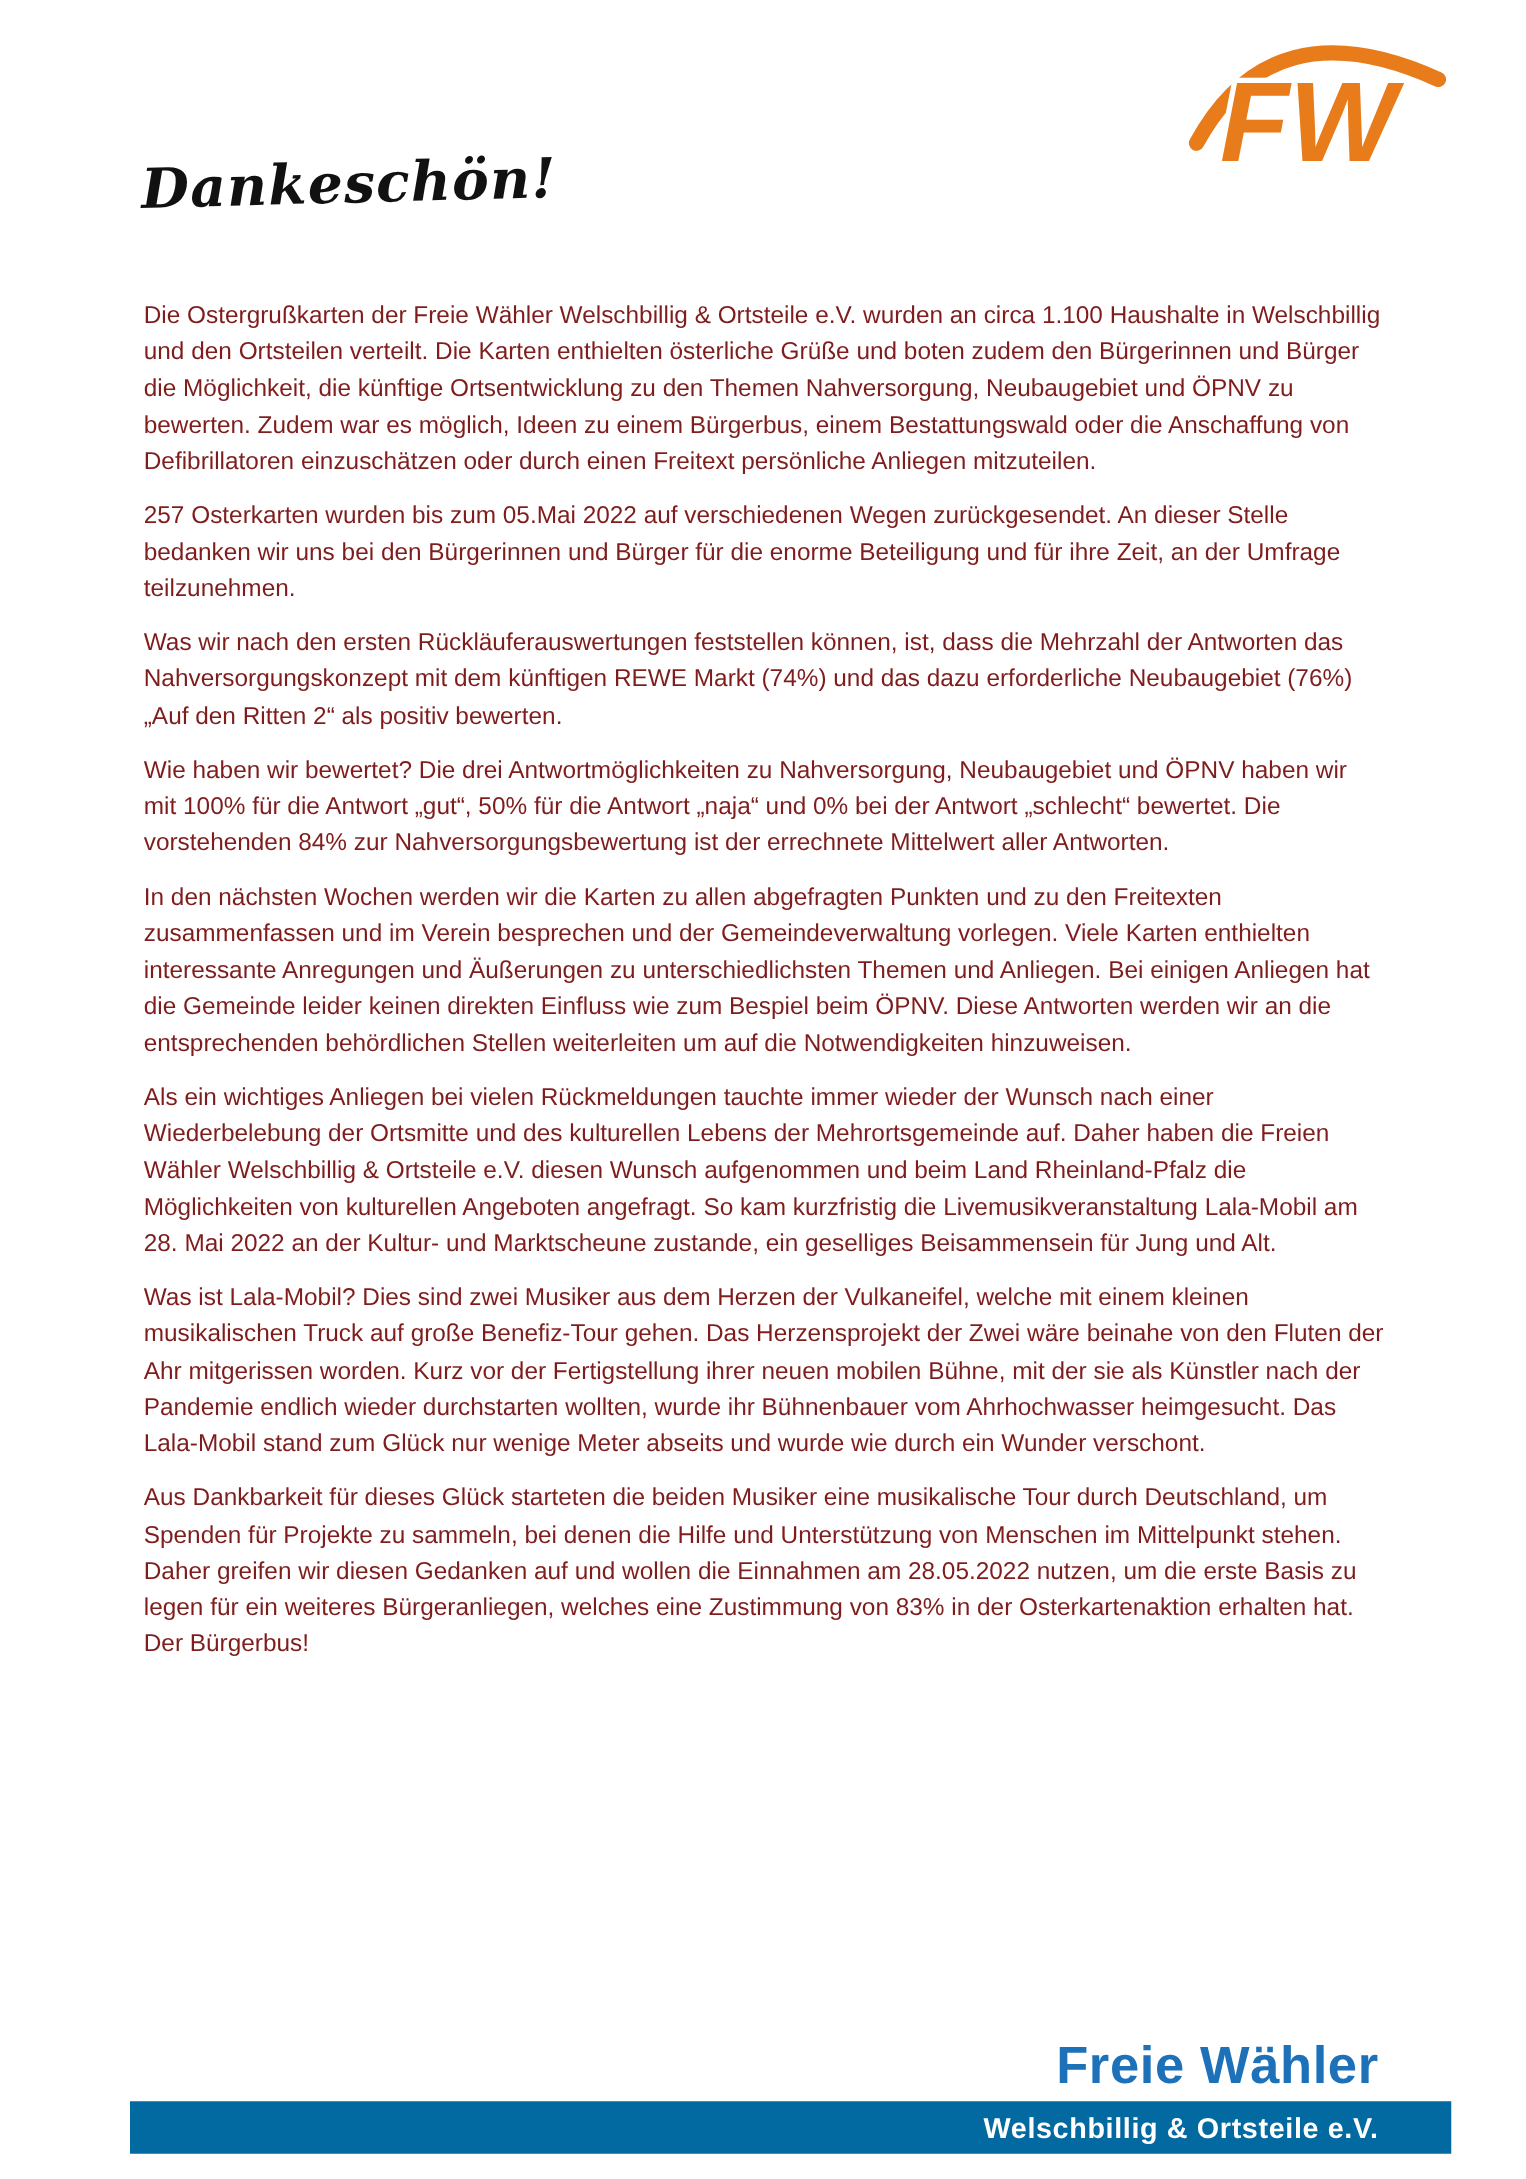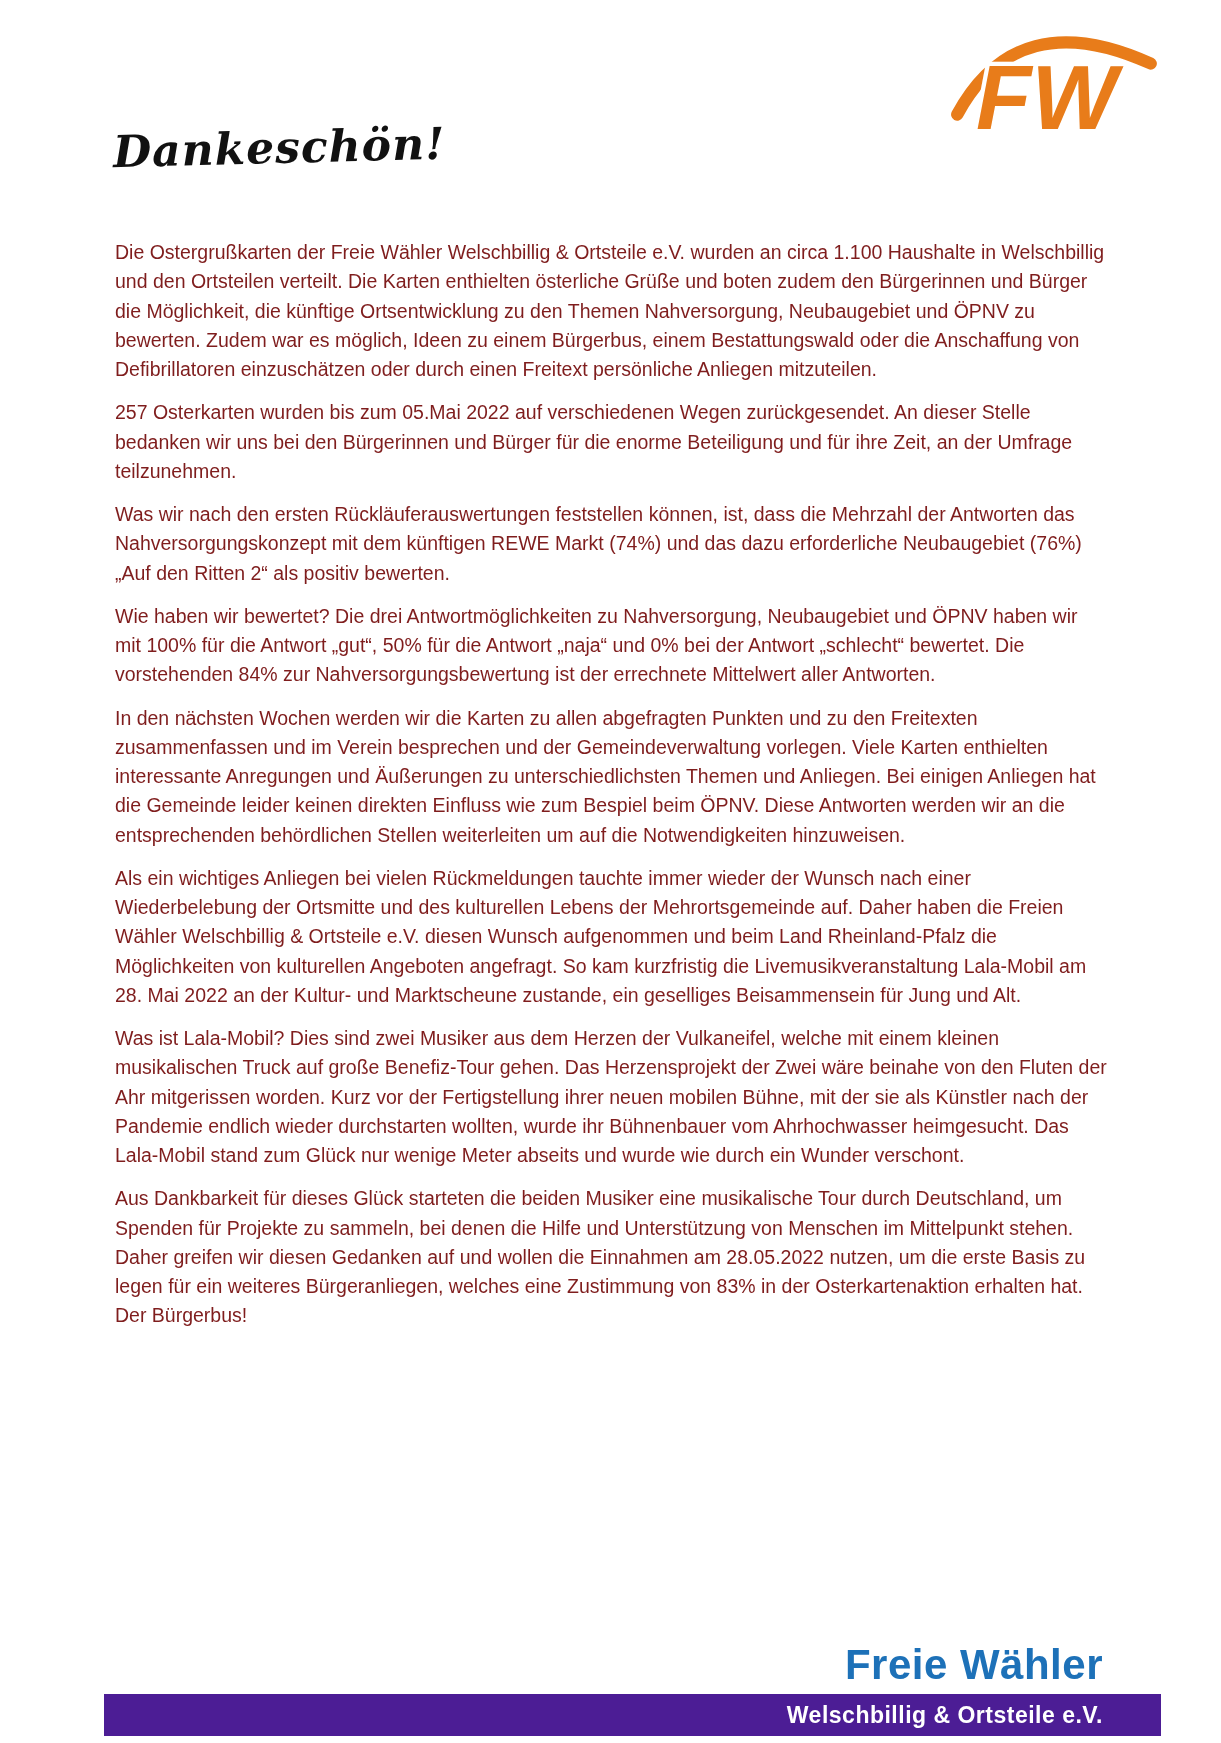--- a/index.html
+++ b/index.html
@@ -49,36 +49,36 @@
     font-size: 19.5px;
     line-height: 1.5;
     color: #7f1d1d;
   }
 
   
   .footer {
     position: absolute;
     left: 0;
     right: 0;
-    bottom: 7px;
+    bottom: 20px;
     padding-left: 44px;
   }
   .footer-name {
     text-align: right;
     padding-right: 118px;
     color: #1d71b8;
     font-size: 42px;
     font-weight: bold;
     letter-spacing: 0.5px;
     margin-bottom: 5px;
   }
   .footer-band {
     margin: 0 60px;
     height: 42px;
-    background: #4c1d95;
+    background: #0369a1;
     display: flex;
     align-items: center;
     justify-content: flex-end;
     padding-right: 58px;
     box-sizing: border-box;
   }
   .footer-sub {
     color: #ffffff;
     font-weight: bold;
     font-size: 23px;

